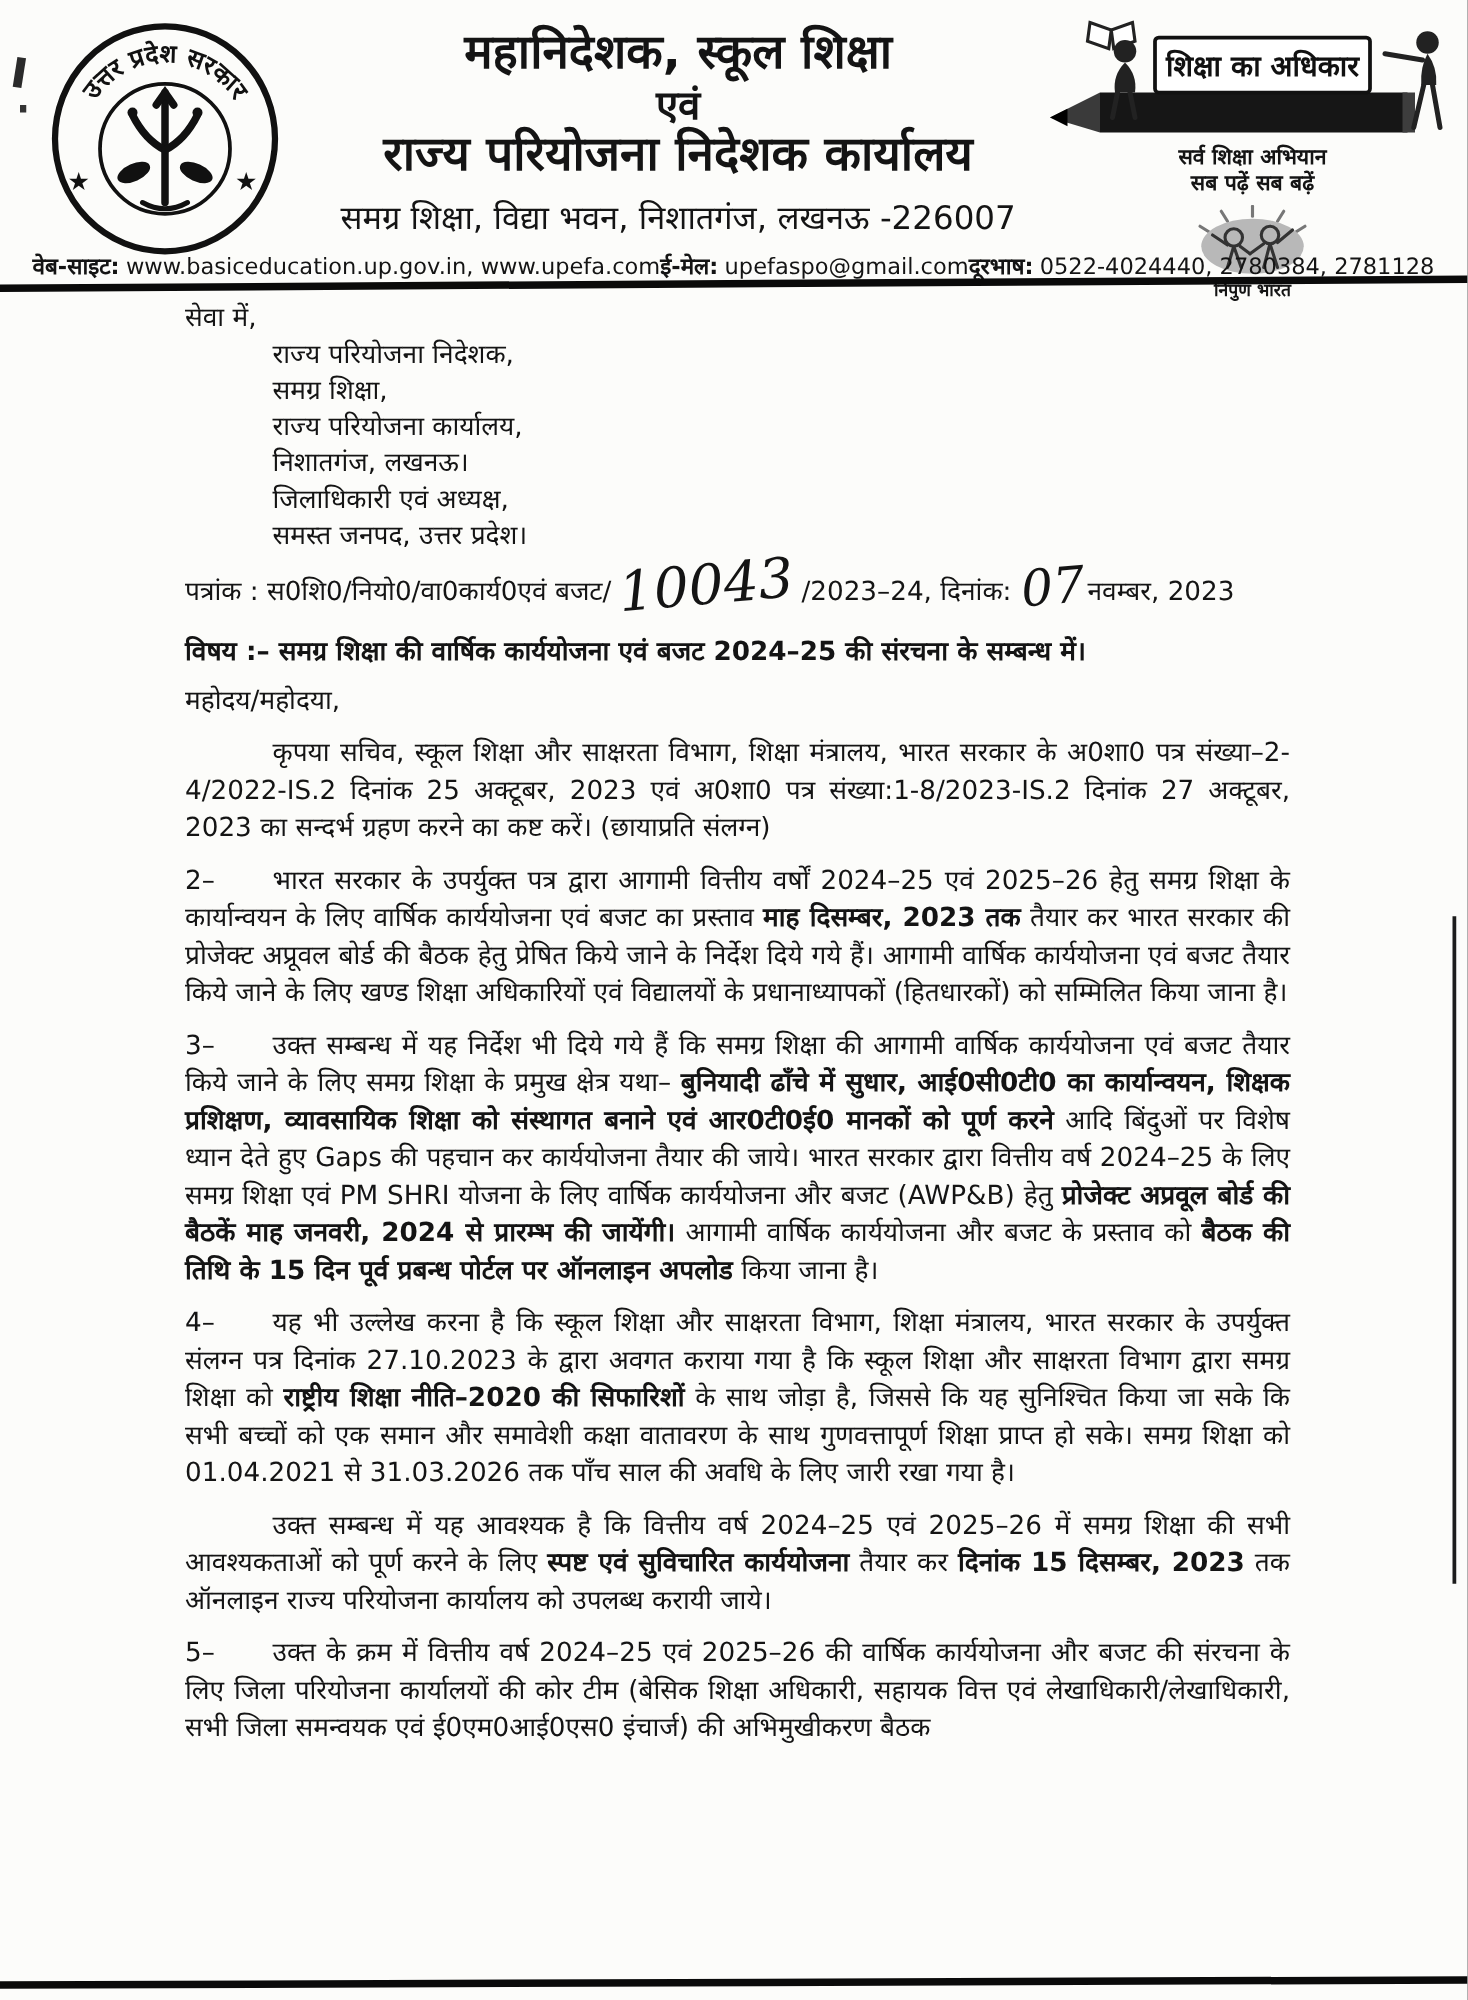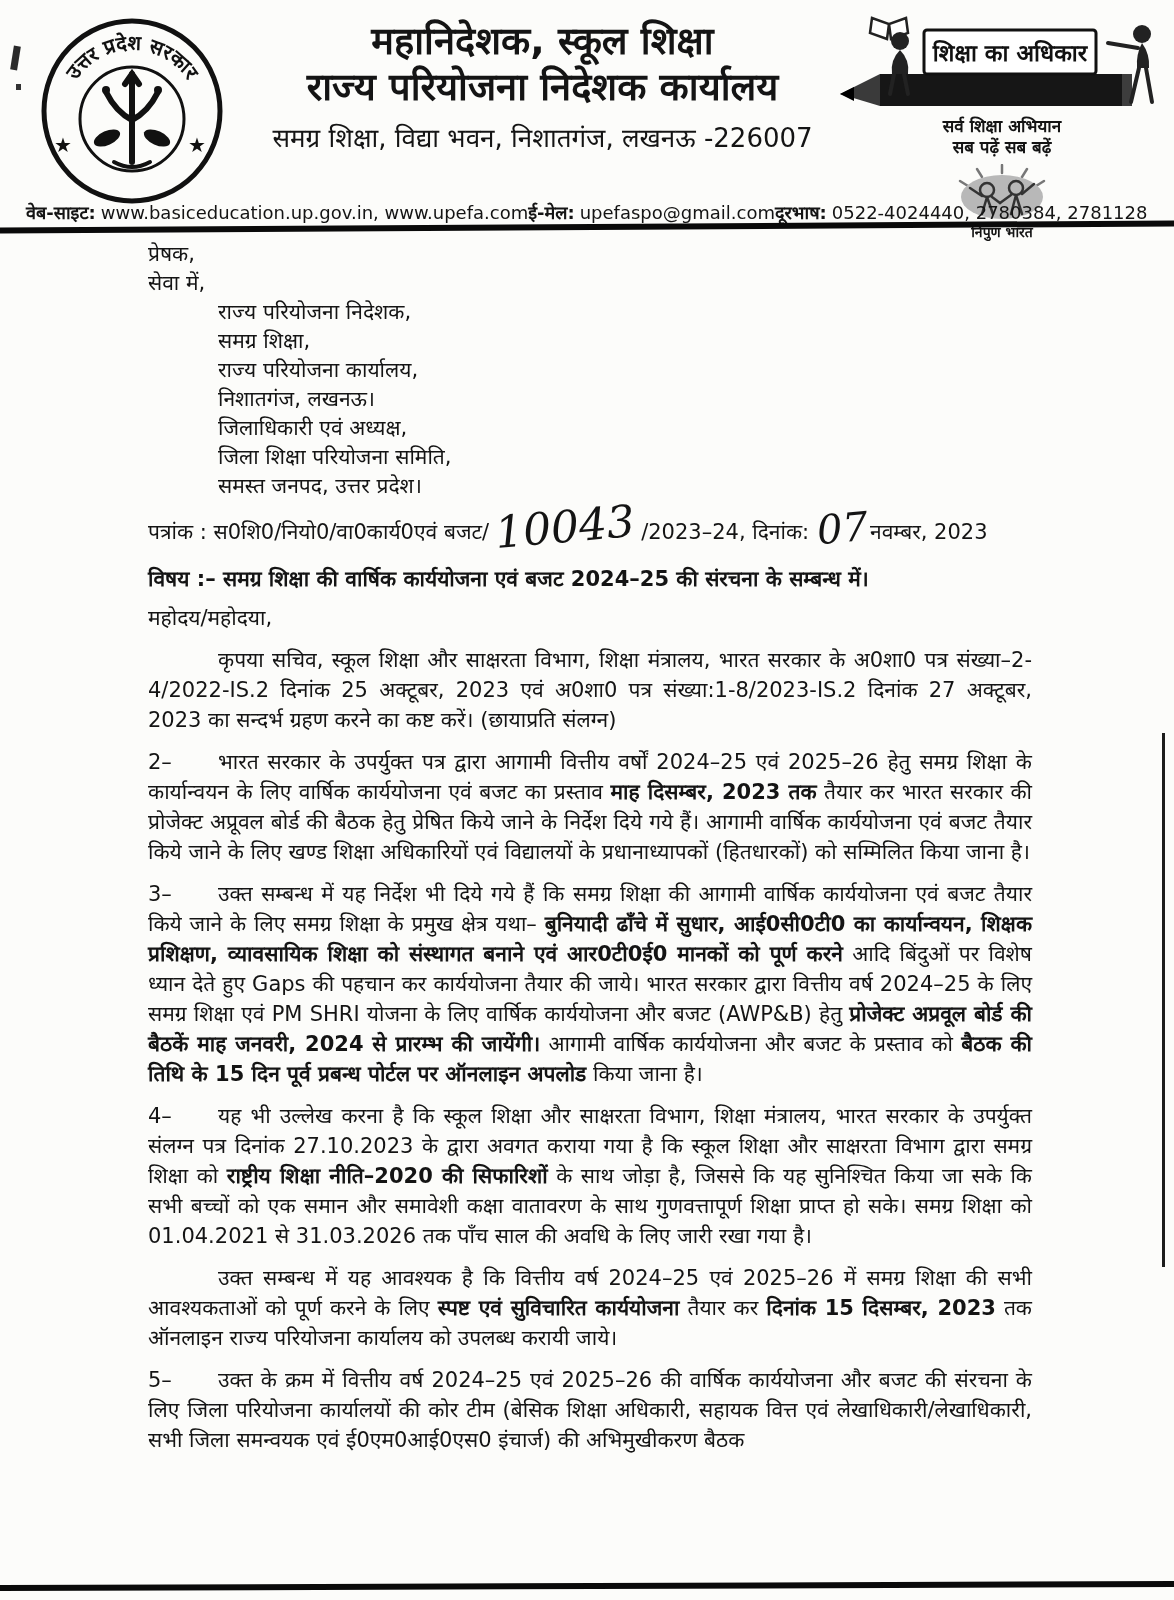--- a/index.html
+++ b/index.html
@@ -92,20 +92,21 @@
       </g>
       <ellipse cx="71" cy="122" rx="14" ry="7" fill="#111" transform="rotate(-24 71 122)"></ellipse>
       <ellipse cx="121" cy="122" rx="14" ry="7" fill="#111" transform="rotate(24 121 122)"></ellipse>
       <circle cx="70" cy="74" r="4" fill="#111"></circle>
       <circle cx="122" cy="74" r="4" fill="#111"></circle>
     </svg>
   </div>
 
   <div class="header-center">
     <div class="h-line1">महानिदेशक, स्कूल शिक्षा</div>
+    <div class="h-line2">एवं</div>
     <div class="h-line3">राज्य परियोजना निदेशक कार्यालय</div>
     <div class="h-addr">समग्र शिक्षा, विद्या भवन, निशातगंज, लखनऊ -226007</div>
   </div>
 
   <div class="right-art">
     <svg width="332" height="102" viewBox="0 0 332 102">
 
       <polygon points="4,84 44,64 44,96" fill="#3a3a3a"></polygon>
       <polygon points="4,84 18,77 18,91" fill="#000"></polygon>
       <rect x="44" y="64" width="246" height="32" fill="#161616"></rect>
@@ -166,31 +167,29 @@
     <span class="contact-item">
       <span class="c-label">दूरभाष:</span><span>0522-4024440, 2780384, 2781128</span>
     </span>
   </div>
 
   <div class="divider"></div>
 
   <div class="body">
 
     <div class="addr-block">
-      <div>प्रेषक,</div>
       <div>सेवा में,</div>
       <div>
           <div class="addr-line">राज्य परियोजना निदेशक,</div>
           <div class="addr-line">समग्र शिक्षा,</div>
           <div class="addr-line">राज्य परियोजना कार्यालय,</div>
           <div class="addr-line">निशातगंज, लखनऊ।</div>
         </div>
       <div>
           <div class="addr-line">जिलाधिकारी एवं अध्यक्ष,</div>
-          <div class="addr-line">जिला शिक्षा परियोजना समिति,</div>
           <div class="addr-line">समस्त जनपद, उत्तर प्रदेश।</div>
         </div>
     </div>
 
     <div class="ref-row">
       <span>पत्रांक : स0शि0/नियो0/वा0कार्य0एवं बजट/</span>
       <span class="hw">10043</span>
       <span>/2023–24, दिनांक:</span>
       <span class="hw hw-date">07</span>
       <span>नवम्बर, 2023</span>

